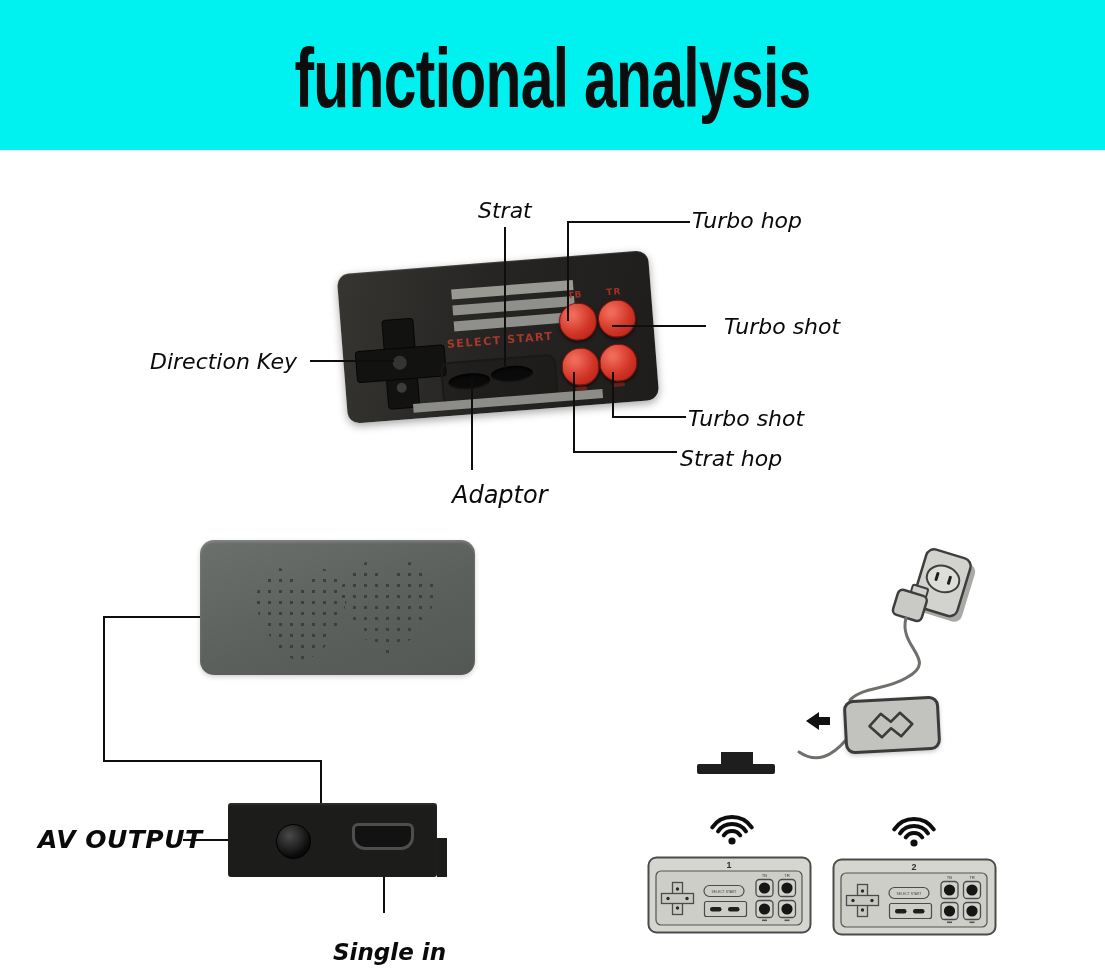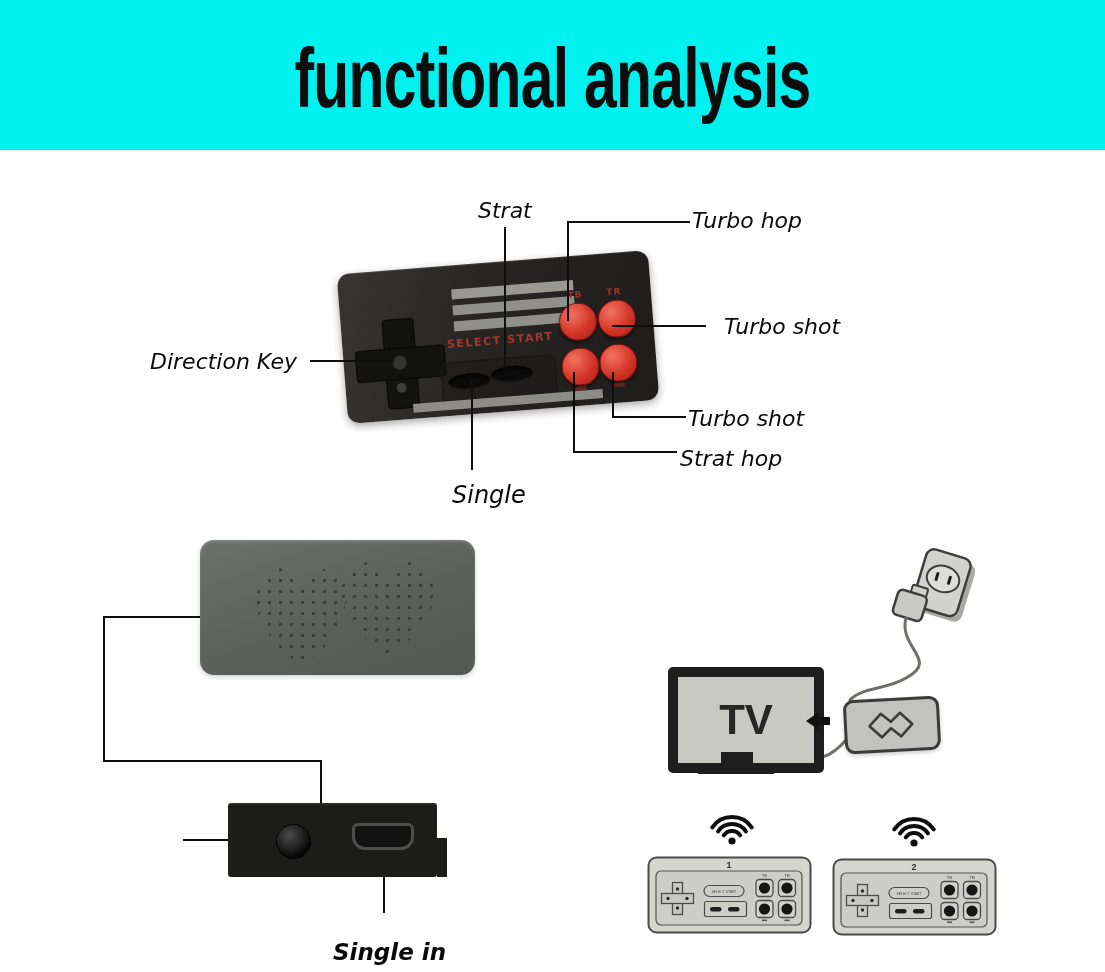--- a/index.html
+++ b/index.html
@@ -176,36 +176,34 @@
   <div class="abs line ln-c4"></div>
   <div class="abs line ln-av"></div>
   <div class="abs line ln-ad"></div>
 
   <div class="abs callout lbl-strat">Strat</div>
   <div class="abs callout lbl-turbo-hop">Turbo hop</div>
   <div class="abs callout lbl-turbo-shot">Turbo shot</div>
   <div class="abs callout lbl-single-shot">Turbo shot</div>
   <div class="abs callout lbl-single-hop">Strat hop</div>
   <div class="abs callout lbl-direction">Direction Key</div>
-  <div class="abs callout lbl-select">Single</div>
+  <div class="abs callout lbl-select">Adaptor</div>
+  <div class="abs callout lbl-av">AV OUTPUT</div>
   <div class="abs callout lbl-adaptor">Single in</div>
 
   <div class="abs console-top">
     <div class="abs dots dots-left"></div>
     <div class="abs dots dots-right"></div>
   </div>
 
   <div class="abs console-side"></div>
   <div class="abs side-notch"></div>
   <div class="abs av-port"></div>
   <div class="abs hdmi-port"></div>
 
-  <div class="abs tv">
-    <span class="tv-text">TV</span>
-  </div>
   <div class="abs tv-neck"></div>
   <div class="abs tv-base"></div>
   <div class="abs arrow-head"></div>
   <div class="abs arrow-tail"></div>
 
   <div class="abs dongle">
     <svg width="48" height="30" viewBox="0 0 44 28">
       <path d="M 1 14 L 12 3 L 21 11 L 30 3 L 41 14 L 30 25 L 21 17 L 12 25 Z" fill="none" stroke="#3b3b3b" stroke-width="2.4" stroke-linejoin="round"></path>
     </svg>
   </div>

